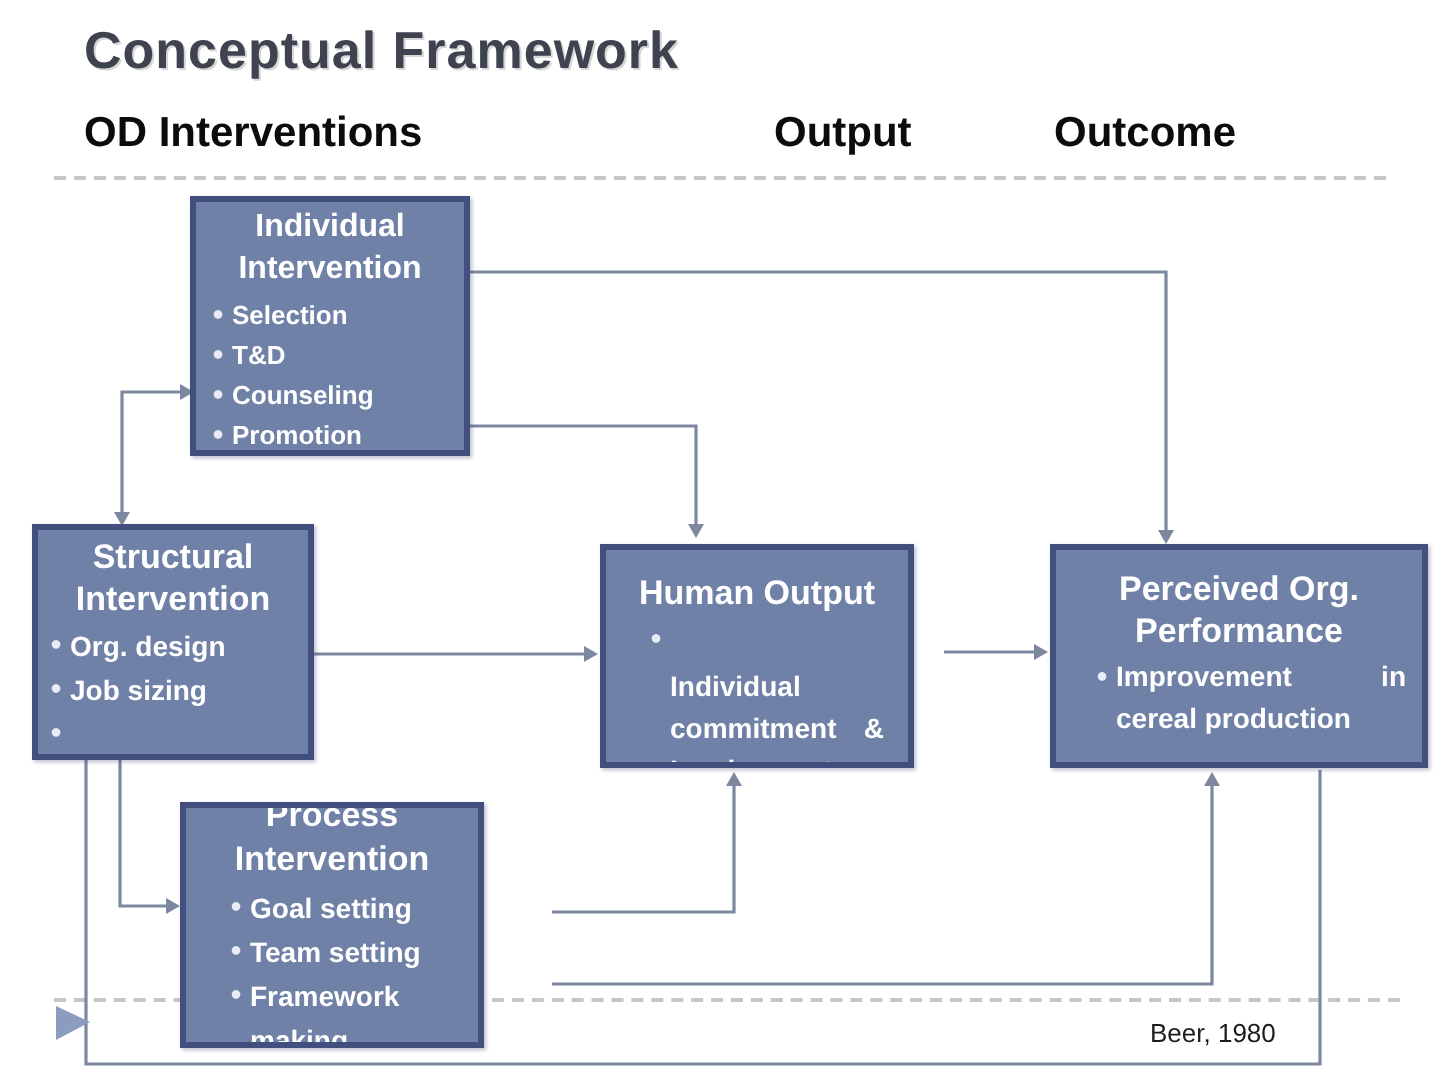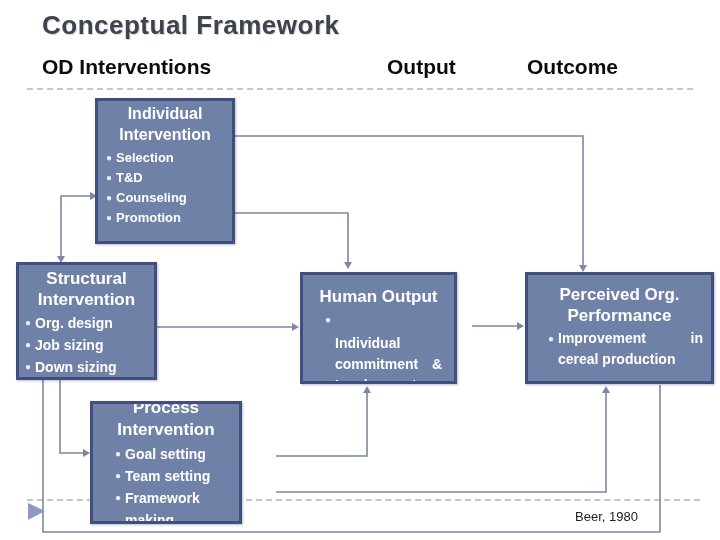--- a/index.html
+++ b/index.html
@@ -23,21 +23,21 @@
   .node{
     box-sizing:border-box;background:#7081a8;border:3px solid #424e7e;
     color:#ffffff;overflow:hidden;box-shadow:1px 1px 2px rgba(60,70,110,.35);
   }
   .node-title{font-weight:bold;text-align:center;}
   .blist{list-style:none;margin:0;padding:0;font-weight:bold;}
   .blist li{display:flex;align-items:flex-start;}
   .bullet-dot{flex:0 0 14px;text-align:center;font-size:10px;line-height:inherit;color:#e8ecf5;}
   .btext{flex:1;}
 
-  .node-individual{left:95px;top:98px;width:140px;height:146px;padding-top:2px;}
+  .node-individual{left:95px;top:98px;width:140px;height:130px;padding-top:2px;}
   .node-individual .node-title{font-size:16px;line-height:21px;}
   .node-individual .blist{font-size:13px;line-height:20px;padding-left:4px;margin-top:3px;}
 
   .node-structural{left:16px;top:262px;width:141px;height:118px;padding-top:3px;}
   .node-structural .node-title{font-size:17px;line-height:21px;}
   .node-structural .blist{font-size:14px;line-height:22px;padding-left:2px;margin-top:2px;}
 
   .node-process{left:90px;top:401px;width:152px;height:123px;}
   .node-process .node-title{font-size:17px;line-height:22px;margin-top:-7px;}
   .node-process .blist{font-size:14px;line-height:22px;padding-left:18px;margin-top:2px;}
@@ -123,21 +123,20 @@
       <li>
           <span class="bullet-dot">●</span>
           <span class="btext">Org. design</span>
         </li>
       <li>
           <span class="bullet-dot">●</span>
           <span class="btext">Job sizing</span>
         </li>
       <li>
           <span class="bullet-dot">●</span>
-          <span class="btext">Down sizing</span>
         </li>
     </ul>
   </div>
 
   <div class="abs node node-process">
     <div class="node-title">Process Intervention</div>
     <ul class="blist">
       <li>
           <span class="bullet-dot">●</span>
           <span class="btext">Goal setting</span>

